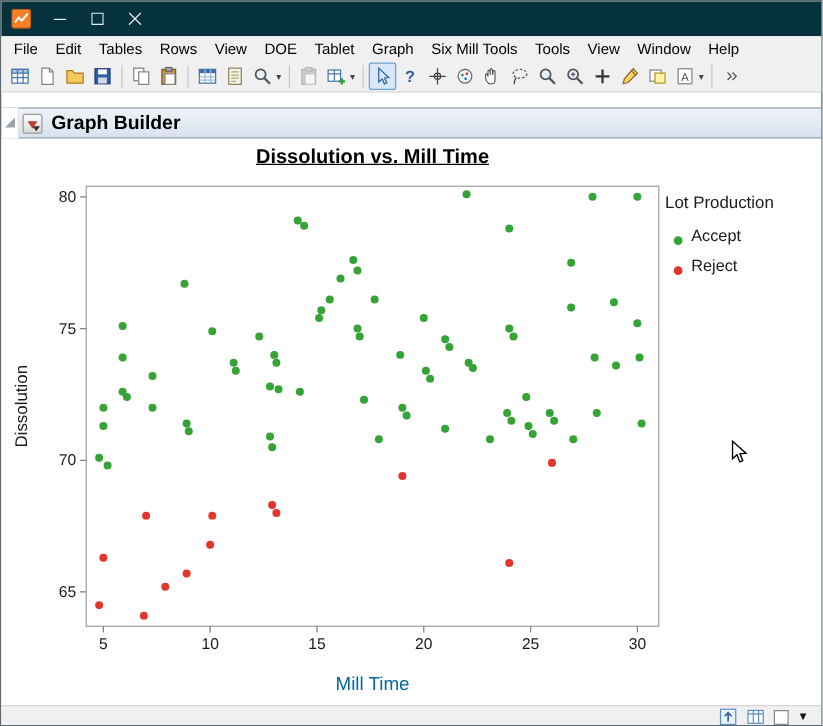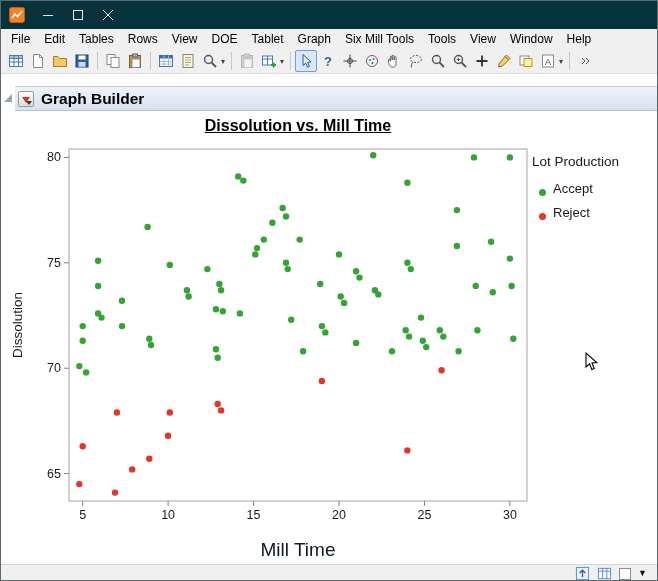--- a/index.html
+++ b/index.html
@@ -54,21 +54,21 @@
     border-left:4px solid transparent; border-right:4px solid transparent; border-top:6px solid #c23b2e; }
   .red-tri-btn .bt { position:absolute; right:1px; bottom:1px; width:0; height:0;
     border-left:3px solid transparent; border-right:3px solid transparent; border-top:4px solid #333; }
   .outline-title { font-size:15.5px; font-weight:bold; color:#000; }
   
   .content { position:absolute; top:110px; left:0; width:658px; height:453px; background:#fff; }
   .chart-title { position:absolute; top:6px; left:68px; width:458px; text-align:center;
     font-size:16px; font-weight:bold; color:#000;text-decoration:underline; }
   #plot-svg { position:absolute; top:0; left:0; }
   #plot-svg text { font-family:"Liberation Sans","DejaVu Sans",sans-serif; font-size:12.5px; fill:#1a1a1a; }
-  .xlabel { position:absolute; top:428px; left:68px; width:458px; text-align:center; font-size:19px; color:#0f172a; }
+  .xlabel { position:absolute; top:428px; left:68px; width:458px; text-align:center; font-size:15px; color:#0369a1; }
   .ylabel { position:absolute; top:214px; left:16px; transform:translate(-50%,-50%) rotate(-90deg);
     white-space:nowrap; font-size:13.5px; color:#1a1a1a; }
   .legend { position:absolute; left:531px; top:43px; }
   .legend-title { font-size:13.5px; color:#1a1a1a; margin-bottom:12px; }
   .legend-item { display:flex; align-items:flex-end; gap:7px; margin:0 0 9px 7px; font-size:13px; color:#1a1a1a; }
   .legend-item .dot { width:7px; height:7px; border-radius:50%; display:inline-block; }
   
   .statusbar { position:absolute; top:563px; left:0; width:658px; height:18px;
     background:#f0f0f0; border-top:1px solid #d5d5d5;
     display:flex; align-items:center; justify-content:flex-end; gap:7px; padding-right:12px; }

